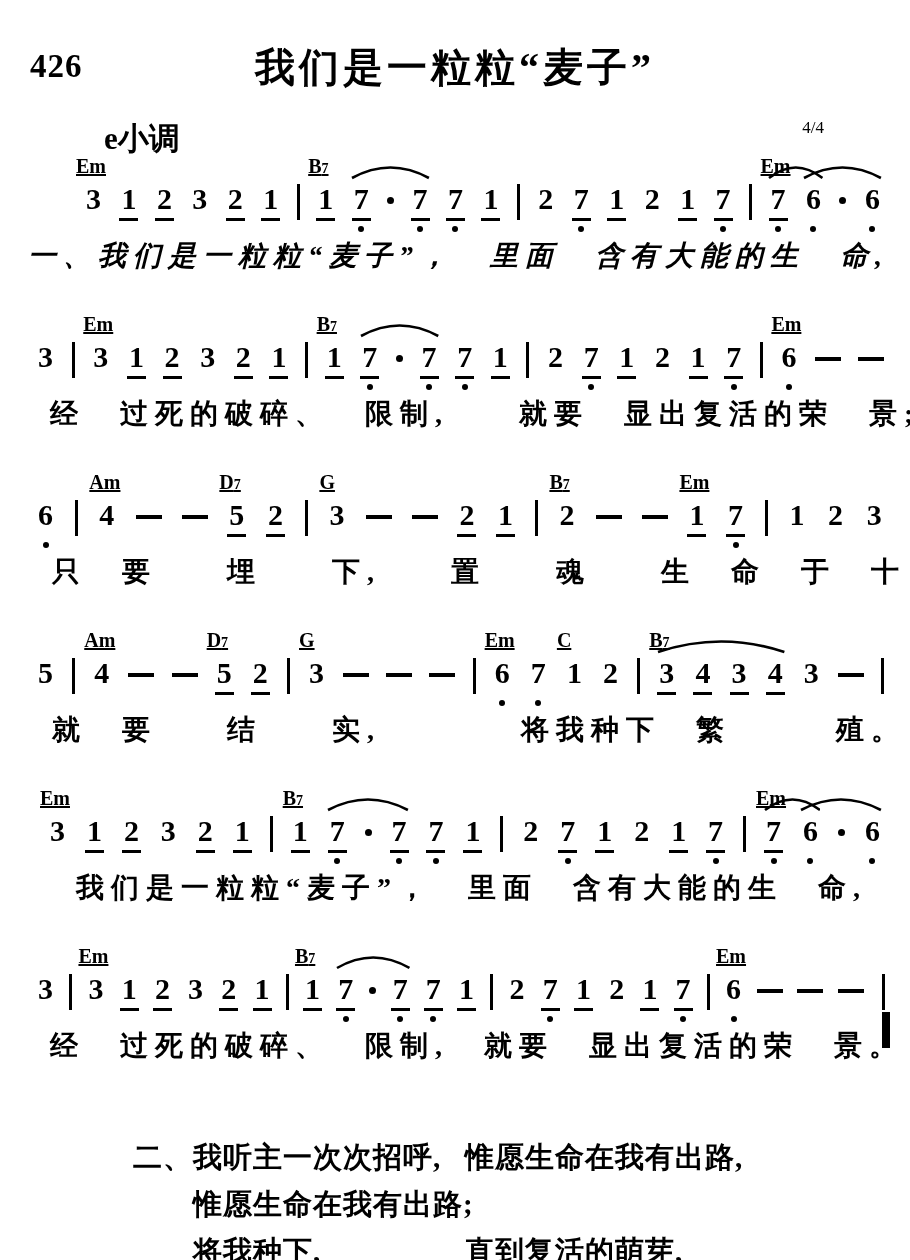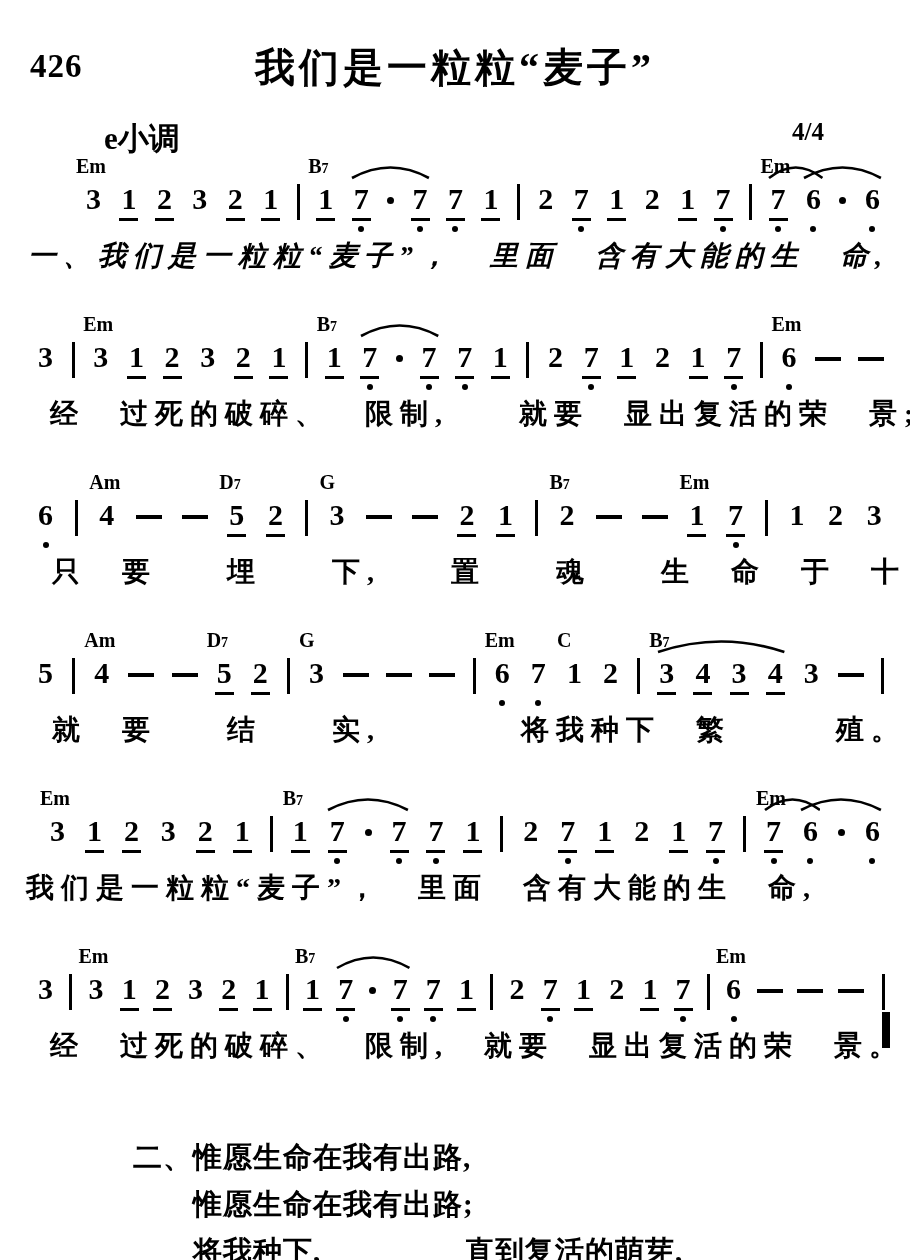--- a/index.html
+++ b/index.html
@@ -7,21 +7,21 @@
     position:relative; width:910px; height:1260px; margin:0 auto;
     background:#ffffff; color:#000; overflow:hidden;
     font-family:"Liberation Serif","DejaVu Serif",serif;
   }
   
   .header{position:relative; height:56px; margin-top:40px;}
   .page-num{position:absolute; left:30px; top:8px; font-size:33px; font-weight:bold; letter-spacing:1px;}
   .song-title{margin:0; text-align:center; font-size:40px; font-weight:bold; letter-spacing:4px;}
   .keyrow{position:relative; height:36px; margin-top:22px;}
   .key-sig{position:absolute; left:104px; top:0; font-size:31px; font-weight:bold;}
-  .meter{position:absolute; right:86px; top:0; font-size:25px; font-weight:bold;}
+  .meter{position:absolute; right:86px; top:0; font-size:17px; font-weight:normal;}
   
   .music-section{margin-top:10px;}
   .music-line{height:130px; margin:0 26px; box-sizing:border-box;}
   .notes-row{
     position:relative; display:flex; justify-content:space-between;
     align-items:flex-start; margin-top:28px; height:48px;
   }
   .music-line:nth-child(1) .notes-row{margin-left:58px; margin-right:2px;}
   .music-line:nth-child(2) .notes-row{margin-left:10px;}
   .music-line:nth-child(3) .notes-row{margin-left:10px;}
@@ -29,40 +29,40 @@
   .music-line:nth-child(5) .notes-row{margin-left:22px; margin-right:2px;}
   .music-line:nth-child(6) .notes-row{margin-left:10px; margin-right:-6px;}
   .cell{position:relative; display:inline-flex; flex-direction:column; align-items:center;}
   .digit{
     display:inline-block; font-size:30px; line-height:34px; font-weight:bold;
     padding:0 2px 2px;
   }
   .digit.u{border-bottom:3px solid #000;}
   .chord{
     position:absolute; top:-26px; left:-8px; font-size:20px; line-height:20px;
-    font-weight:bold; white-space:nowrap;
+    font-weight:bold; white-space:nowrap;text-decoration:underline;
   }
   .ch7{font-size:14px;}
   .ldot{position:absolute; top:44px; left:50%; transform:translateX(-50%);
     width:6px; height:6px; border-radius:50%; background:#000;}
   .bl{display:inline-block; width:3px; height:36px; background:#000; margin-top:2px;}
   .bl.thick{width:8px; margin-left:4px;}
   .dashbar{display:inline-block; width:26px; height:4px; background:#000; margin-top:17px;}
   .adot{display:inline-block; width:7px; height:7px; border-radius:50%; background:#000; margin-top:15px;}
   .arc{position:absolute; top:-18px; height:16px;}
   .arc svg{display:block;}
   .lyric-row{
     margin-top:7px; font-size:28px; font-weight:bold; letter-spacing:7px;
     white-space:nowrap; line-height:38px;
   }
   .music-line:nth-child(1) .lyric-row{margin-left:2px;font-style:italic;}
   .music-line:nth-child(2) .lyric-row{margin-left:24px;}
   .music-line:nth-child(3) .lyric-row{margin-left:26px;}
   .music-line:nth-child(4) .lyric-row{margin-left:26px;}
-  .music-line:nth-child(5) .lyric-row{}
+  .music-line:nth-child(5) .lyric-row{margin-left:50px;}
   .music-line:nth-child(6) .lyric-row{margin-left:24px;}
   
   .verse2{margin-top:36px; margin-left:133px; font-weight:bold;}
   .v2-row{display:flex; align-items:baseline; height:47px; font-size:29px; letter-spacing:1px;}
   .v2-label{display:inline-block; width:60px; white-space:nowrap;}
   .v2-left{display:inline-block; width:272px; white-space:nowrap;}
   .v2-right{display:inline-block; white-space:nowrap;}
 </style>
 </head>
 <body>
@@ -661,20 +661,21 @@
               <path d="M1,14 Q 37.21875,-7 73.4375,14" fill="none" stroke="#000" stroke-width="2.6"></path>
             </svg>
           </span>
         </div>
         <div class="lyric-row">经　过死的破碎、　限制,　就要　显出复活的荣　景。</div>
       </div>
     </div>
   <div class="verse2">
       <div class="v2-row">
         <span class="v2-label">二、</span>
+        <span class="v2-left">我听主一次次招呼,</span>
         <span class="v2-right">惟愿生命在我有出路,</span>
       </div>
       <div class="v2-row">
         <span class="v2-label"></span>
         <span class="v2-right">惟愿生命在我有出路;</span>
       </div>
       <div class="v2-row">
         <span class="v2-label"></span>
         <span class="v2-left">将我种下,</span>
         <span class="v2-right">直到复活的萌芽,</span>

